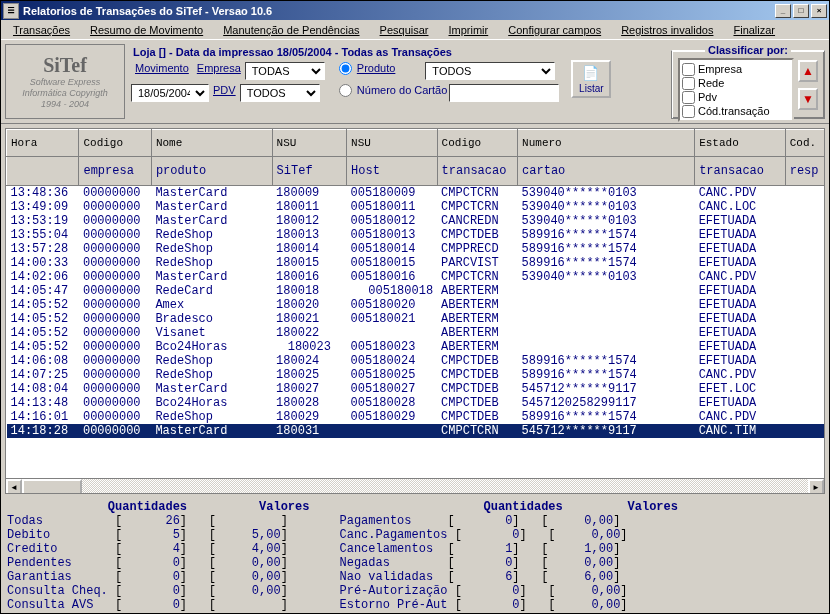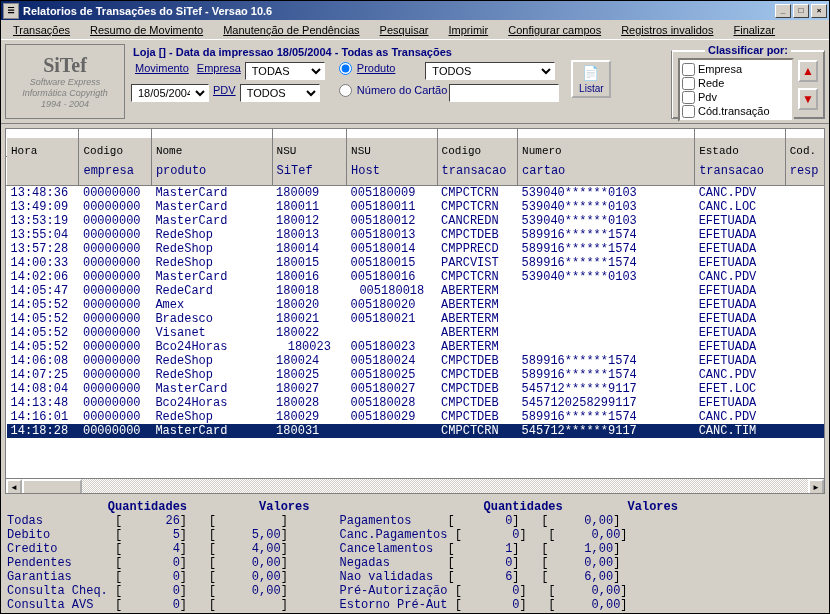--- a/index.html
+++ b/index.html
@@ -142,21 +142,21 @@
   }
   table.data th {
     background:#d4d0c8;
     color:#000;
     font-weight:normal;
     text-align:left;
     font-size:11px;
     border:1px solid #fff;
     border-right-color:#808080;border-bottom-color:#808080;
     padding:7px 4px;
-    position:sticky;top:8px;
+    position:sticky;top:0;
     white-space:nowrap;
     overflow:hidden;
   }
   table.data tr.sub th{
     font-family:"Courier New",monospace;color:#000080;font-size:12px;
   }
   table.data td {
     padding:0 4px;
     white-space:nowrap;
     overflow:hidden;
@@ -396,21 +396,21 @@
             <td>CMPCTCRN</td>
             <td style="text-align: left;">539040******0103</td>
             <td>CANC.PDV</td>
             <td></td>
           </tr>
           <tr>
             <td>14:05:47</td>
             <td>00000000</td>
             <td>RedeCard</td>
             <td style="text-align: left;">180018</td>
-            <td style="text-align: center;">005180018</td>
+            <td style="text-align: right;">005180018</td>
             <td>ABERTERM</td>
             <td style="text-align: left;"></td>
             <td>EFETUADA</td>
             <td></td>
           </tr>
           <tr>
             <td>14:05:52</td>
             <td>00000000</td>
             <td>Amex</td>
             <td style="text-align: left;">180020</td>

